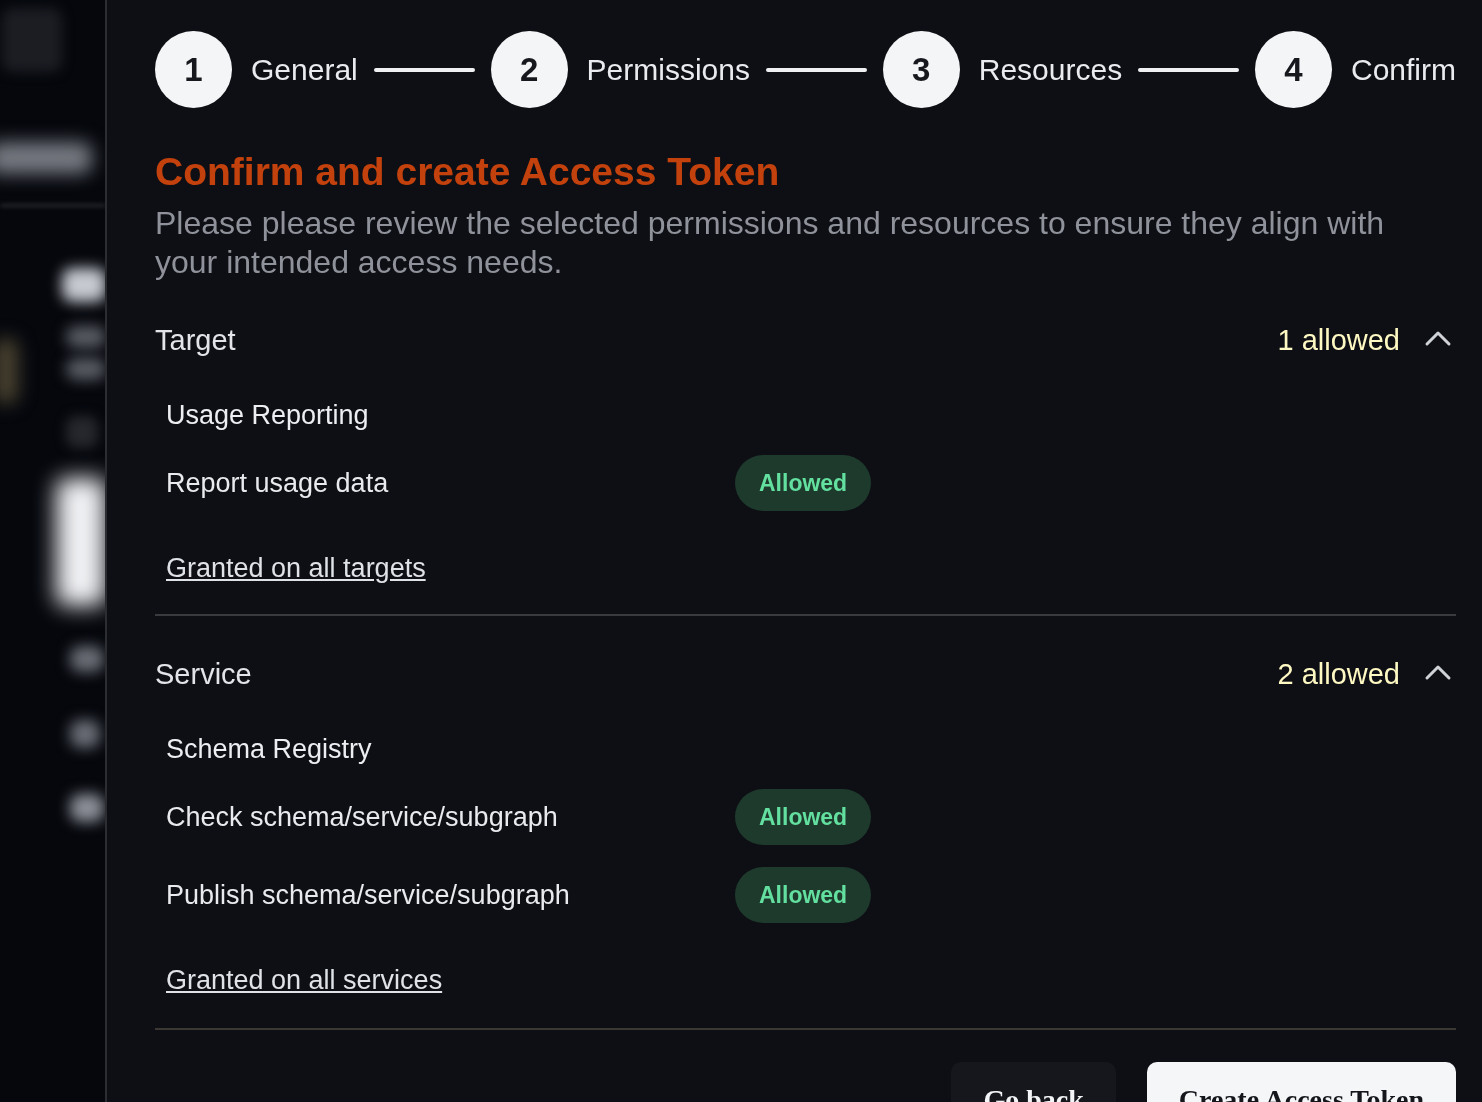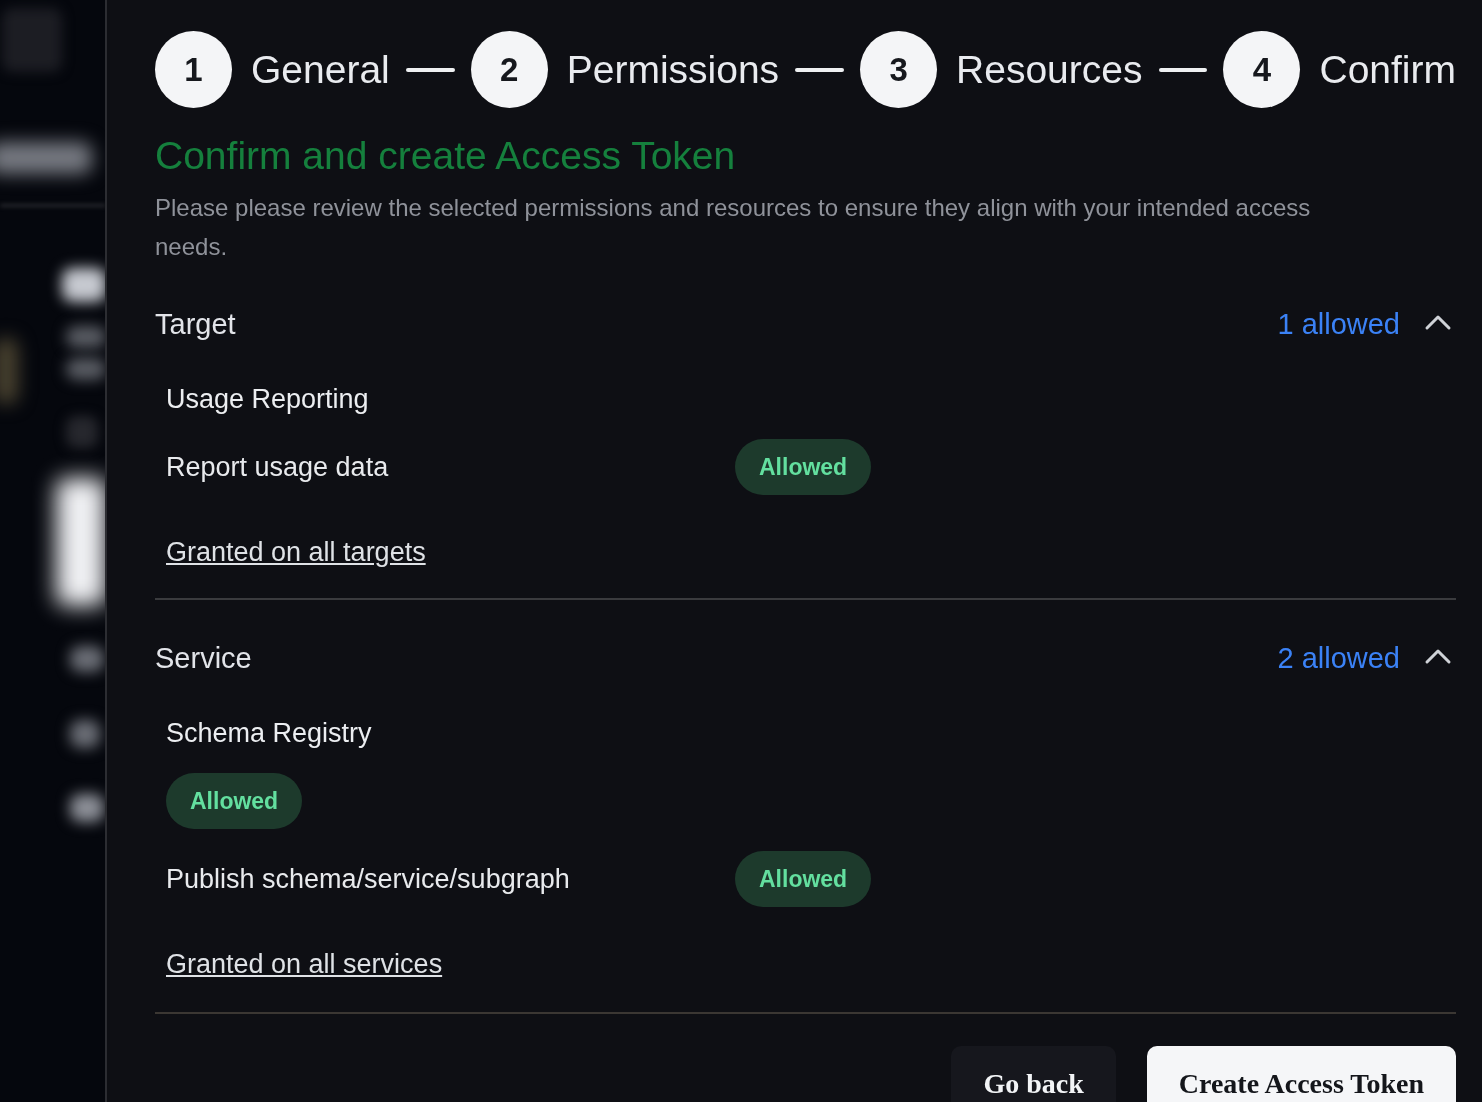--- a/index.html
+++ b/index.html
@@ -38,32 +38,32 @@
   
   .stepper { margin-top:31px; display:flex; align-items:center; }
   .step { display:flex; align-items:center; }
   .step-circle {
     width:77px; height:77px; border-radius:50%;
     background:#f4f5f7; color:#16181d;
     font-size:33px; font-weight:700;
     display:flex; align-items:center; justify-content:center;
     flex:none;
   }
-  .step-label { margin-left:19px; font-size:39px; font-weight:500; color:#e9ebef; white-space:nowrap; }
+  .step-label { margin-left:19px; font-size:30px; font-weight:500; color:#e9ebef; white-space:nowrap; }
   .step-line { flex:1 1 auto; height:4px; background:#eef0f2; margin:0 16px; border-radius:2px; }
 
   
-  .page-title { margin-top:24px; font-size:39px; line-height:48px; font-weight:400; color:#15803d; }
-  .page-subtitle { margin-top:8px; font-size:24px; line-height:39px; color:#8f929a; max-width:1230px; }
+  .page-title { margin-top:40px; font-size:39px; line-height:48px; font-weight:700; color:#c2410c; }
+  .page-subtitle { margin-top:8px; font-size:32px; line-height:39px; color:#8f929a; max-width:1230px; }
 
   
   .section-header { margin-top:40px; display:flex; align-items:center; justify-content:space-between; height:36px; }
   .section-name { font-size:29px; font-weight:500; color:#e2e4e9; }
   .section-count { display:flex; align-items:center; gap:20px; }
-  .count-text { font-size:29px; color:#3b82f6; }
+  .count-text { font-size:29px; color:#fef9c3; }
   .chev-btn { background:none; border:none; cursor:pointer; display:flex; align-items:center; padding:4px; }
 
   .group { margin-left:11px; margin-top:42px; }
   .group-title { font-size:27px; font-weight:400; color:#eceef1; }
   .perm-row { display:flex; align-items:center; margin-top:22px; }
   .perm-row.first { margin-top:24px; }
   .perm-row.tight { }
   .perm-label { font-size:27px; color:#e8eaed; width:569px; flex:none; }
   .badge {
     display:inline-block;
@@ -167,20 +167,21 @@
               <polyline points="3,14 14,3 25,14" fill="none" stroke="#cfd2d7" stroke-width="3" stroke-linecap="round" stroke-linejoin="round"></polyline>
             </svg>
         </span>
       </button>
     </div>
   </div>
 
   <div class="group">
     <div class="group-title">Schema Registry</div>
     <div class="perm-row first">
+      <div class="perm-label">Check schema/service/subgraph</div>
       <span class="badge">Allowed</span>
     </div>
     <div class="perm-row tight">
       <div class="perm-label">Publish schema/service/subgraph</div>
       <span class="badge">Allowed</span>
     </div>
   </div>
   <div class="granted-note">Granted on all services</div>
 
   <hr class="divider warm">

